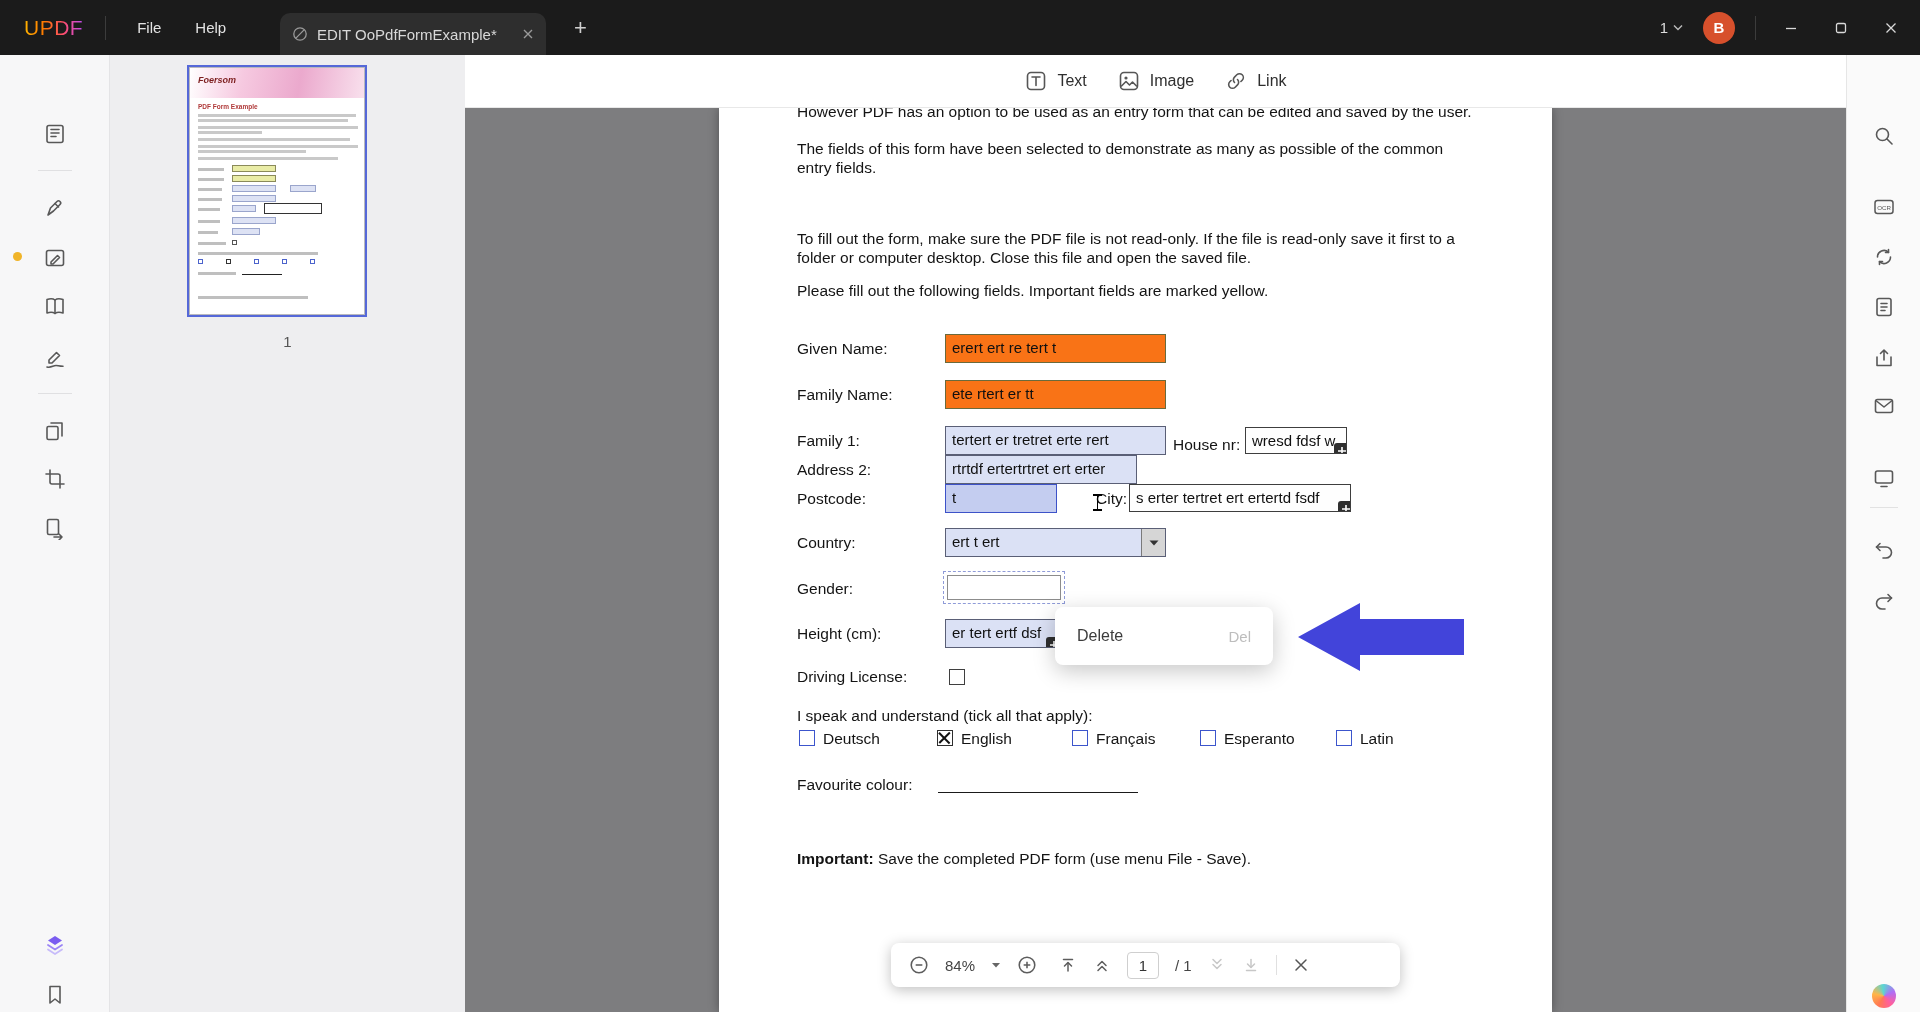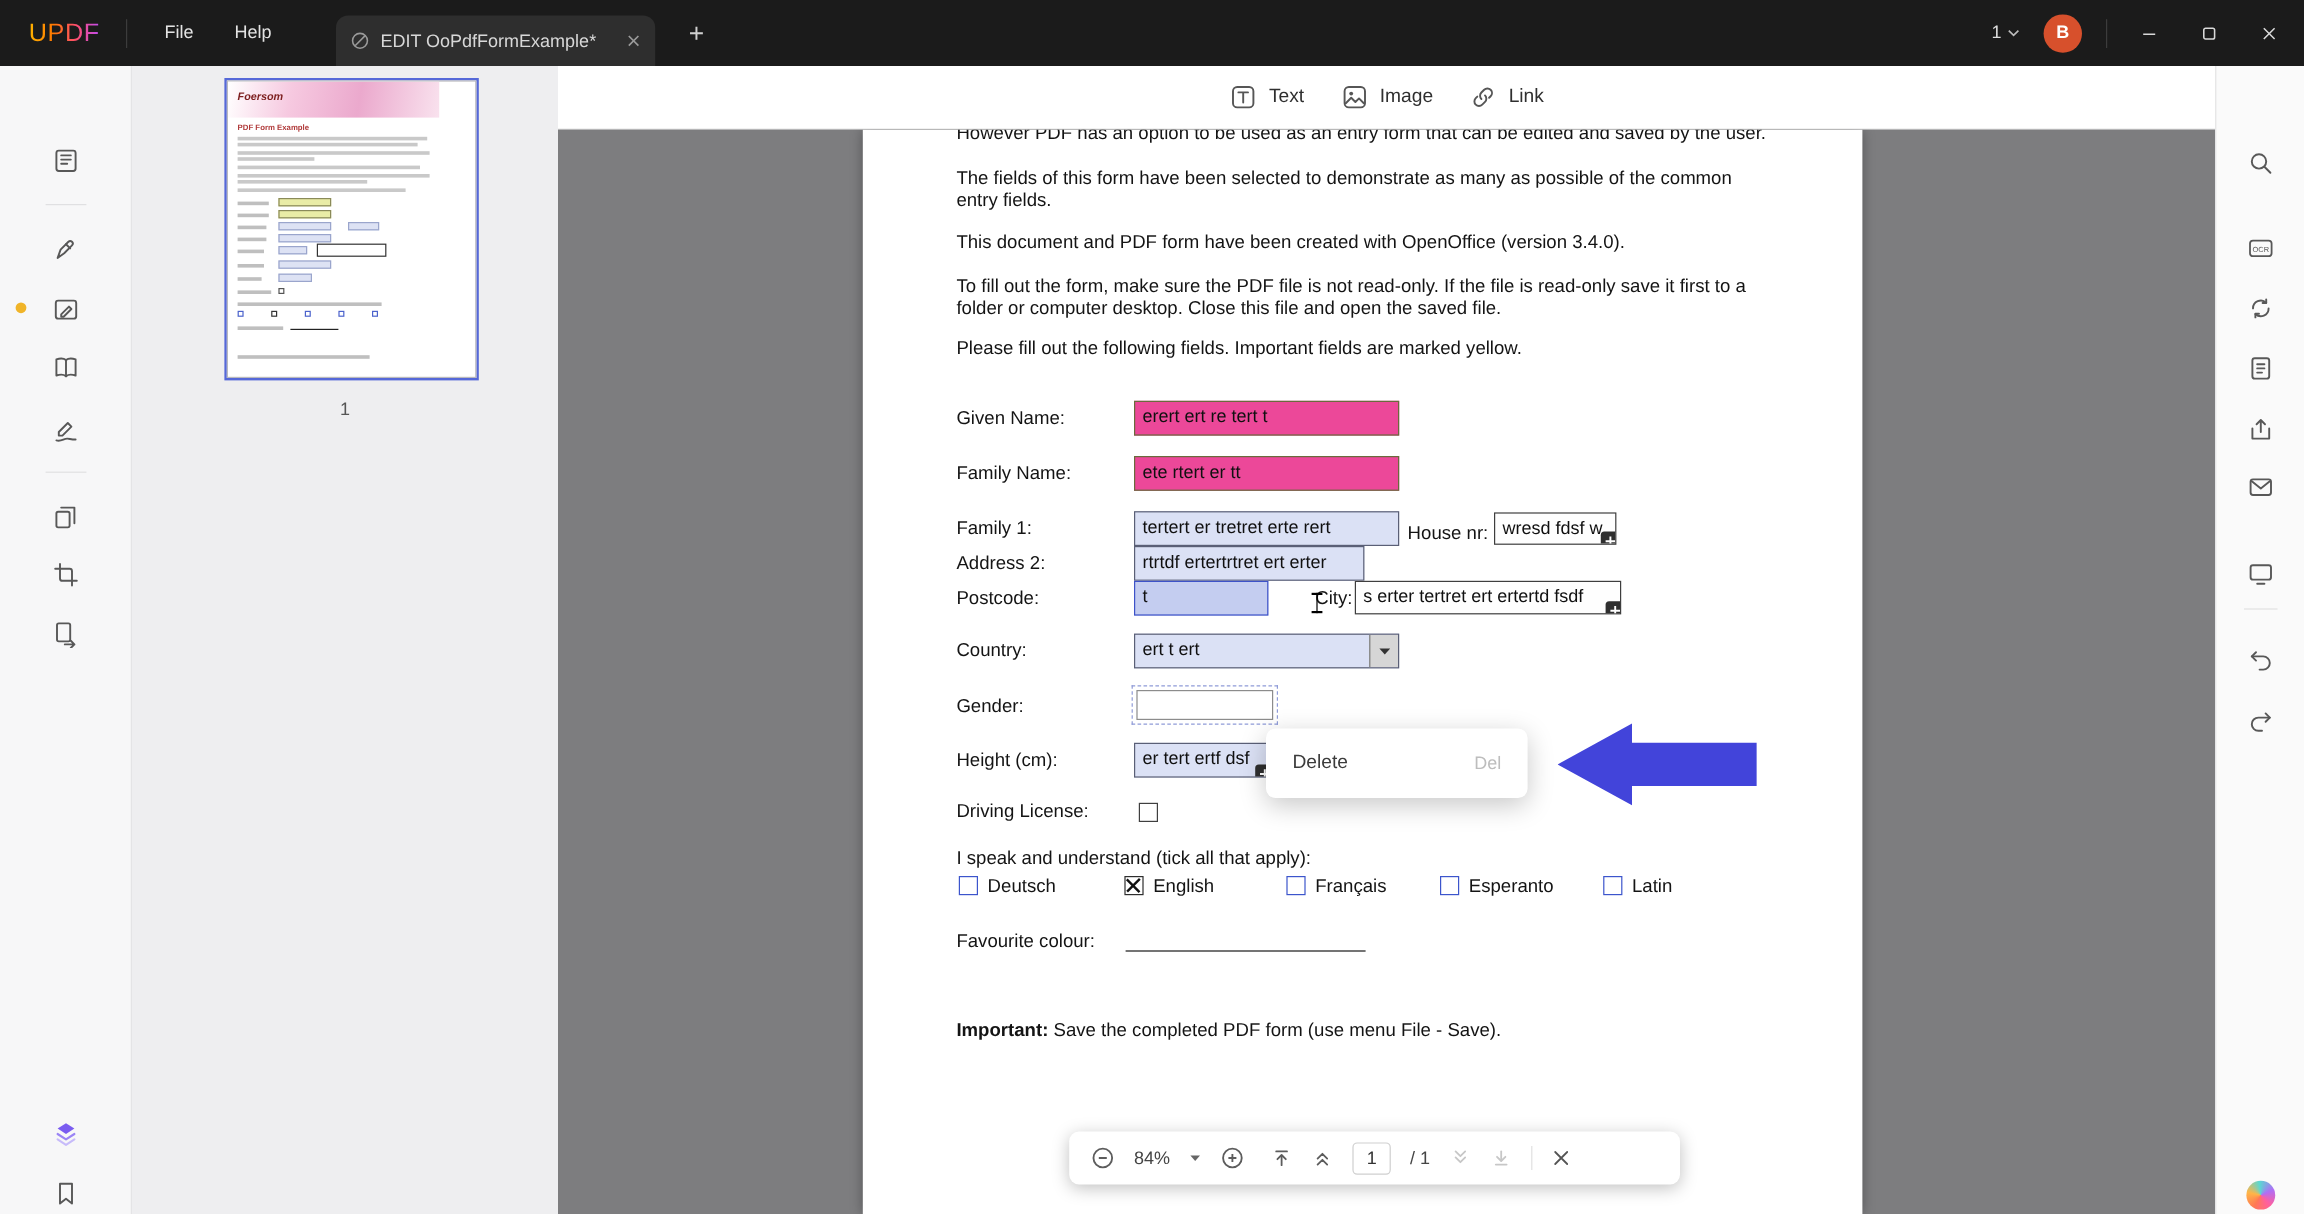--- a/index.html
+++ b/index.html
@@ -25,21 +25,21 @@
 .body-row{flex:1;display:flex;min-height:0}
 
 
 .left-rail{flex:0 0 110px;background:#f7f7f8;border-right:1px solid #e4e4e6;position:relative}
 .lr-ic{position:absolute;left:50%;transform:translateX(-50%);width:24px;height:24px}
 .lr-div{position:absolute;left:50%;transform:translateX(-50%);width:34px;height:1px;background:#e0e0e2}
 .active-dot{position:absolute;left:13px;width:9px;height:9px;border-radius:50%;background:#f0b429}
 
 
 .thumb-panel{flex:0 0 355px;background:#eeeef0;position:relative}
-.thumb{position:absolute;left:79px;top:12px;width:208px;height:248px;background:#fff;border:1px solid #b9b9bd;box-shadow:0 0 0 2px #5568d8;overflow:hidden}
+.thumb{position:absolute;left:79px;top:12px;width:176px;height:248px;background:#fff;border:1px solid #b9b9bd;box-shadow:0 0 0 2px #5568d8;overflow:hidden}
 .t-pink{position:absolute;left:0;top:0;width:176px;height:30px;background:linear-gradient(100deg,#ffffff 0%,#f6c9e0 30%,#eba9cd 62%,#f9e2ee 100%)}
 .t-logo{position:absolute;left:8px;top:7px;font-size:9px;font-weight:bold;font-style:italic;color:#7d1f1f}
 .t-title{position:absolute;left:8px;top:35px;font-size:6.5px;font-weight:bold;color:#b03a3a}
 .t-lines div{position:absolute;height:2.5px;background:#c9c9c9}
 .t-form div{position:absolute}
 .t-yellow{background:#e9eca6;border:1px solid #8a8a5a}
 .t-blue{background:#dde2f4;border:1px solid #9aa5cc}
 .t-label{background:#bfbfbf;height:2.5px}
 .t-pagenum{position:absolute;top:278px;left:0;width:100%;text-align:center;font-size:15px;color:#555}
 
@@ -47,21 +47,21 @@
 .doc-col{flex:1;display:flex;flex-direction:column;min-width:0}
 .edit-toolbar{flex:0 0 53px;background:#fff;border-bottom:1px solid #e8e8e8;display:flex;align-items:center;justify-content:center;gap:30px}
 .tool-item{display:flex;align-items:center;gap:9px;font-size:16px;color:#2f2f2f}
 .canvas{flex:1;position:relative;background:#7d7d7f;overflow:hidden}
 
 
 .pdf-page{position:absolute;left:254px;top:0;width:833px;height:904px;background:#fff;box-shadow:0 0 10px rgba(0,0,0,.35);overflow:hidden;z-index:1}
 .pline{position:absolute;left:78px;font-size:15.5px;color:#141414;line-height:19px;white-space:nowrap}
 .f-label{position:absolute;font-size:15.5px;color:#141414;white-space:nowrap}
 .field{position:absolute;height:29px;border:1px solid #565656;font-size:15px;color:#101010;line-height:26px;padding-left:6px;white-space:nowrap;overflow:hidden}
-.field.yellow{background:#ec4899;border-color:#6a6a3c}
+.field.yellow{background:#f97316;border-color:#6a6a3c}
 .field.blue{background:#dbe1f5;border-color:#5a5f76}
 .field.white{background:#fefefe;border-color:#3e3e3e}
 .field.selected{background:#c4cdf0;border:1.5px solid #3d52c8}
 .badge{position:absolute;right:-4px;bottom:-6px;width:16px;height:16px;background:#2f2f2f;border-radius:3px;display:flex;align-items:center;justify-content:center;z-index:2}
 .dd-btn{position:absolute;right:0;top:0;bottom:0;width:24px;background:#d6d6d6;border-left:1px solid #7a7a7a;display:flex;align-items:center;justify-content:center}
 .gender-sel{position:absolute;left:224px;top:463px;width:122px;height:33px;border:1.5px dashed #8f9bd8}
 .gender-inner{position:absolute;left:3px;top:3px;right:3px;bottom:3px;background:#fff;border:1px solid #8c8c8c;font-size:15px;line-height:24px;padding-left:5px}
 .cb{position:absolute;width:16px;height:16px;background:#fff;border:1.6px solid #3c55cc}
 .cb.dark{border-color:#3f3f3f}
 .cb.checked{border-color:#2e2e2e}
@@ -296,21 +296,20 @@
           <span>Link</span>
         </div>
       </div>
 
       <div class="canvas">
 
         <div class="pdf-page">
           <div class="pline" style="top:-6px">However PDF has an option to be used as an entry form that can be edited and saved by the user.</div>
           <div class="pline" style="top:31px">The fields of this form have been selected to demonstrate as many as possible of the common</div>
           <div class="pline" style="top:50px">entry fields.</div>
-          <div class="pline" style="top:85px">This document and PDF form have been created with OpenOffice (version 3.4.0).</div>
           <div class="pline" style="top:140px">folder or computer desktop. Close this file and open the saved file.</div>
           <div class="pline" style="top:121px">To fill out the form, make sure the PDF file is not read-only. If the file is read-only save it first to a</div>
           <div class="pline" style="top:173px">Please fill out the following fields. Important fields are marked yellow.</div>
 
           <div class="f-label" style="left:78px;top:232px">Given Name:</div>
           <div class="field yellow" style="left:226px;top:226px;width:221px">erert ert re tert t</div>
 
           <div class="f-label" style="left:78px;top:278px">Family Name:</div>
           <div class="field yellow" style="left:226px;top:272px;width:221px">ete rtert er tt</div>
 

